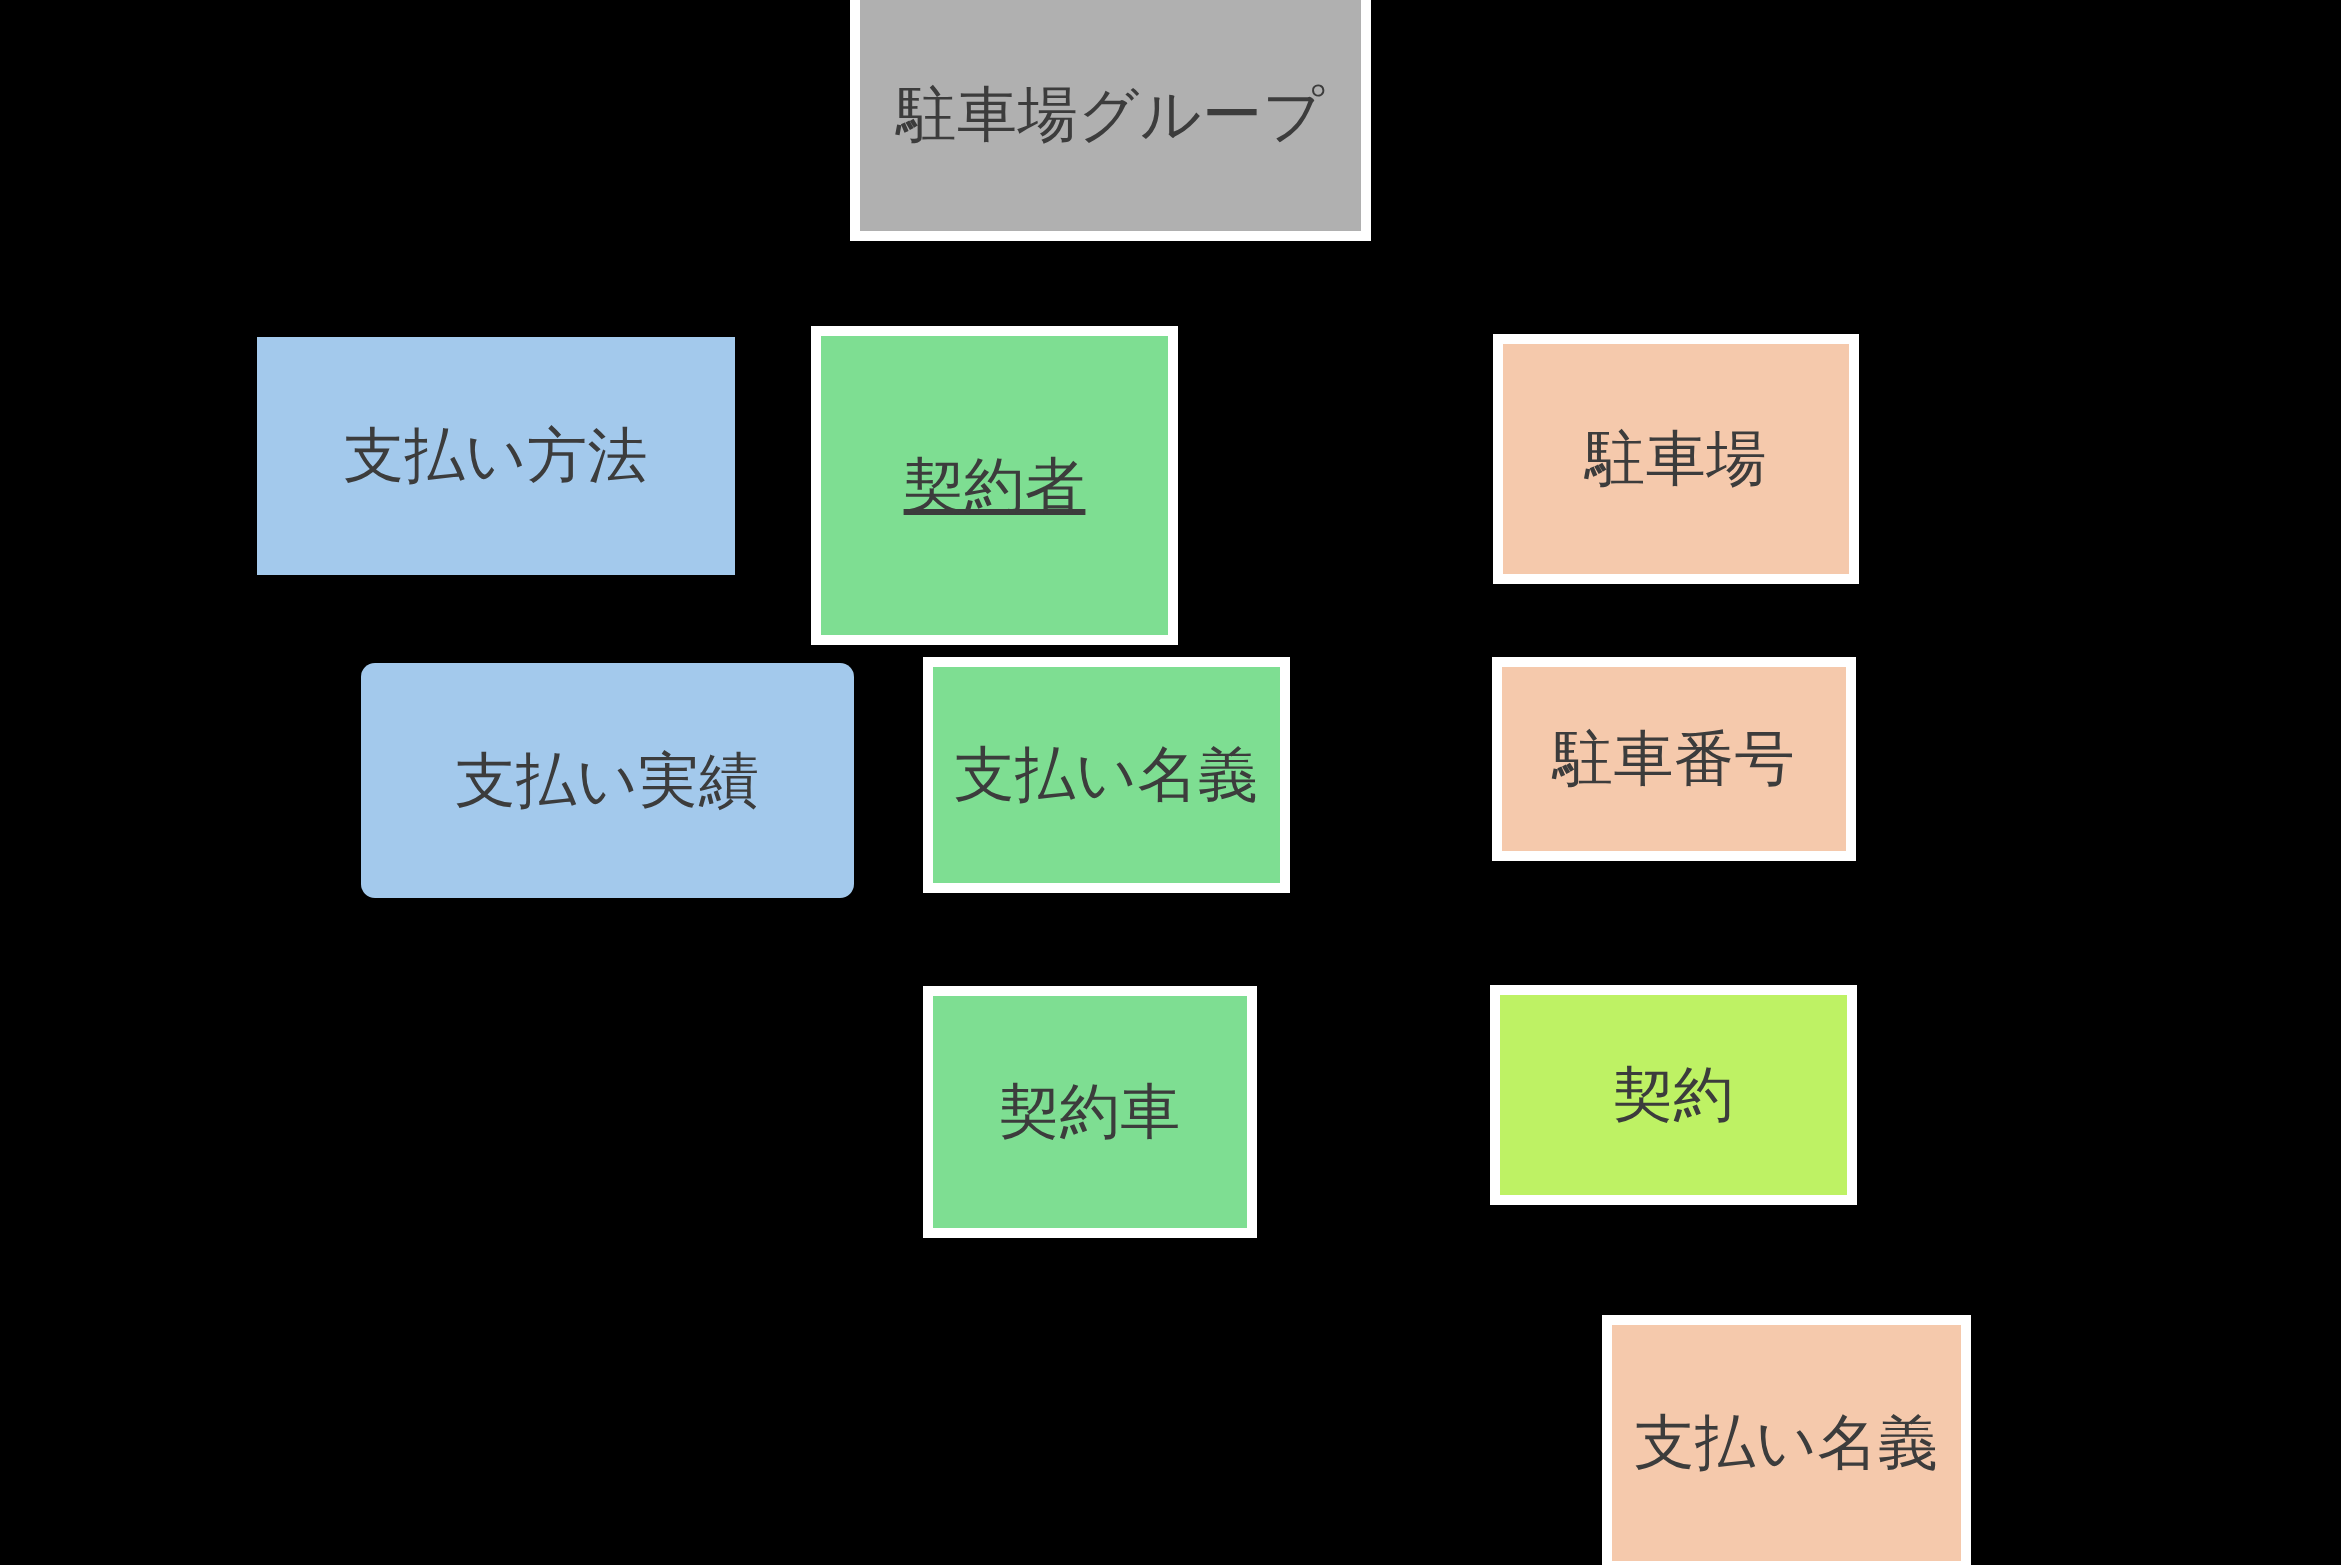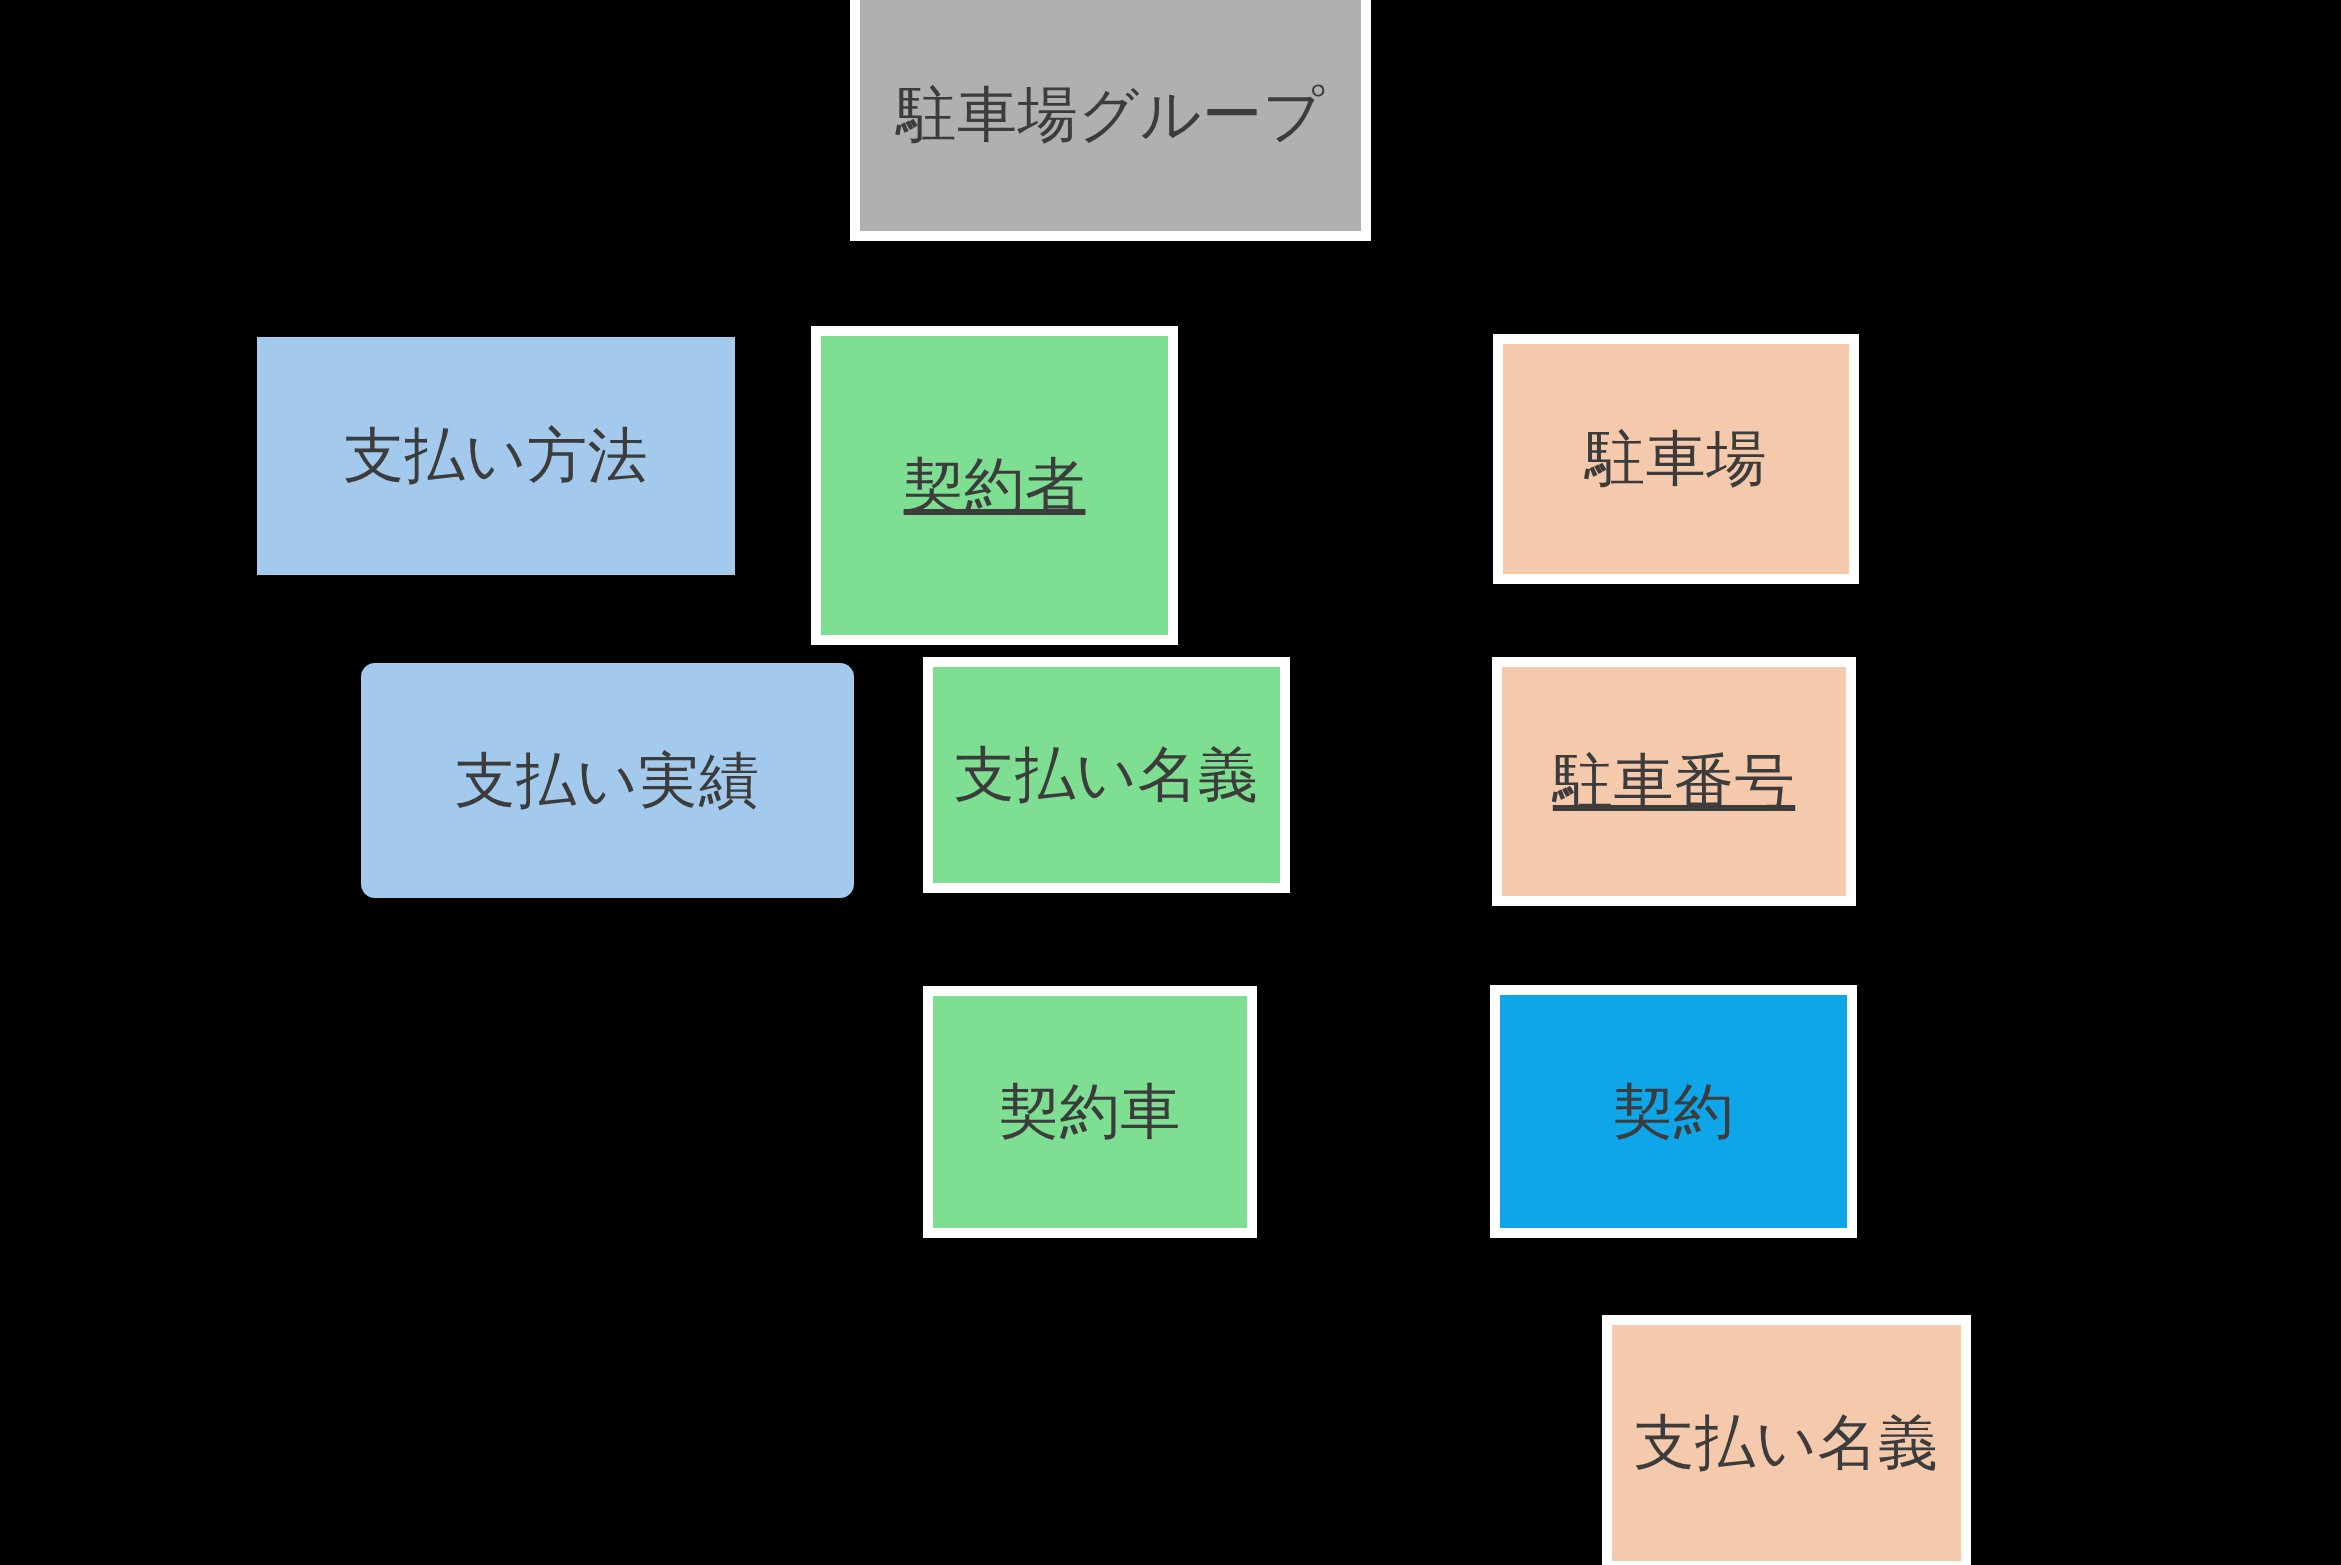--- a/index.html
+++ b/index.html
@@ -93,29 +93,29 @@
   </div>
 
   <div class="node" style="left: 361px; top: 663px; width: 493px; height: 235px; background: rgb(163, 201, 236); border-radius: 14px;">
     <span>支払い実績</span>
   </div>
 
   <div class="node bordered" style="left: 923px; top: 657px; width: 367px; height: 236px; background: rgb(126, 222, 146);">
     <span>支払い名義</span>
   </div>
 
-  <div class="node bordered" style="left: 1492px; top: 657px; width: 364px; height: 249px; background: rgb(245, 201, 172); text-decoration: underline;">
+  <div class="node bordered" style="left: 1492px; top: 657px; width: 364px; height: 204px; background: rgb(245, 201, 172);">
     <span>駐車番号</span>
   </div>
 
   <div class="node bordered" style="left: 923px; top: 986px; width: 334px; height: 252px; background: rgb(126, 222, 146);">
     <span>契約車</span>
   </div>
 
-  <div class="node bordered" style="left: 1490px; top: 985px; width: 367px; height: 253px; background: #0ea5e9;">
+  <div class="node bordered" style="left: 1490px; top: 985px; width: 367px; height: 220px; background: #bef264;">
     <span>契約</span>
   </div>
 
   <div class="node bordered" style="left: 1602px; top: 1315px; width: 369px; height: 256px; background: rgb(245, 201, 172);">
     <span>支払い名義</span>
   </div>
 
 </div>
 
 

